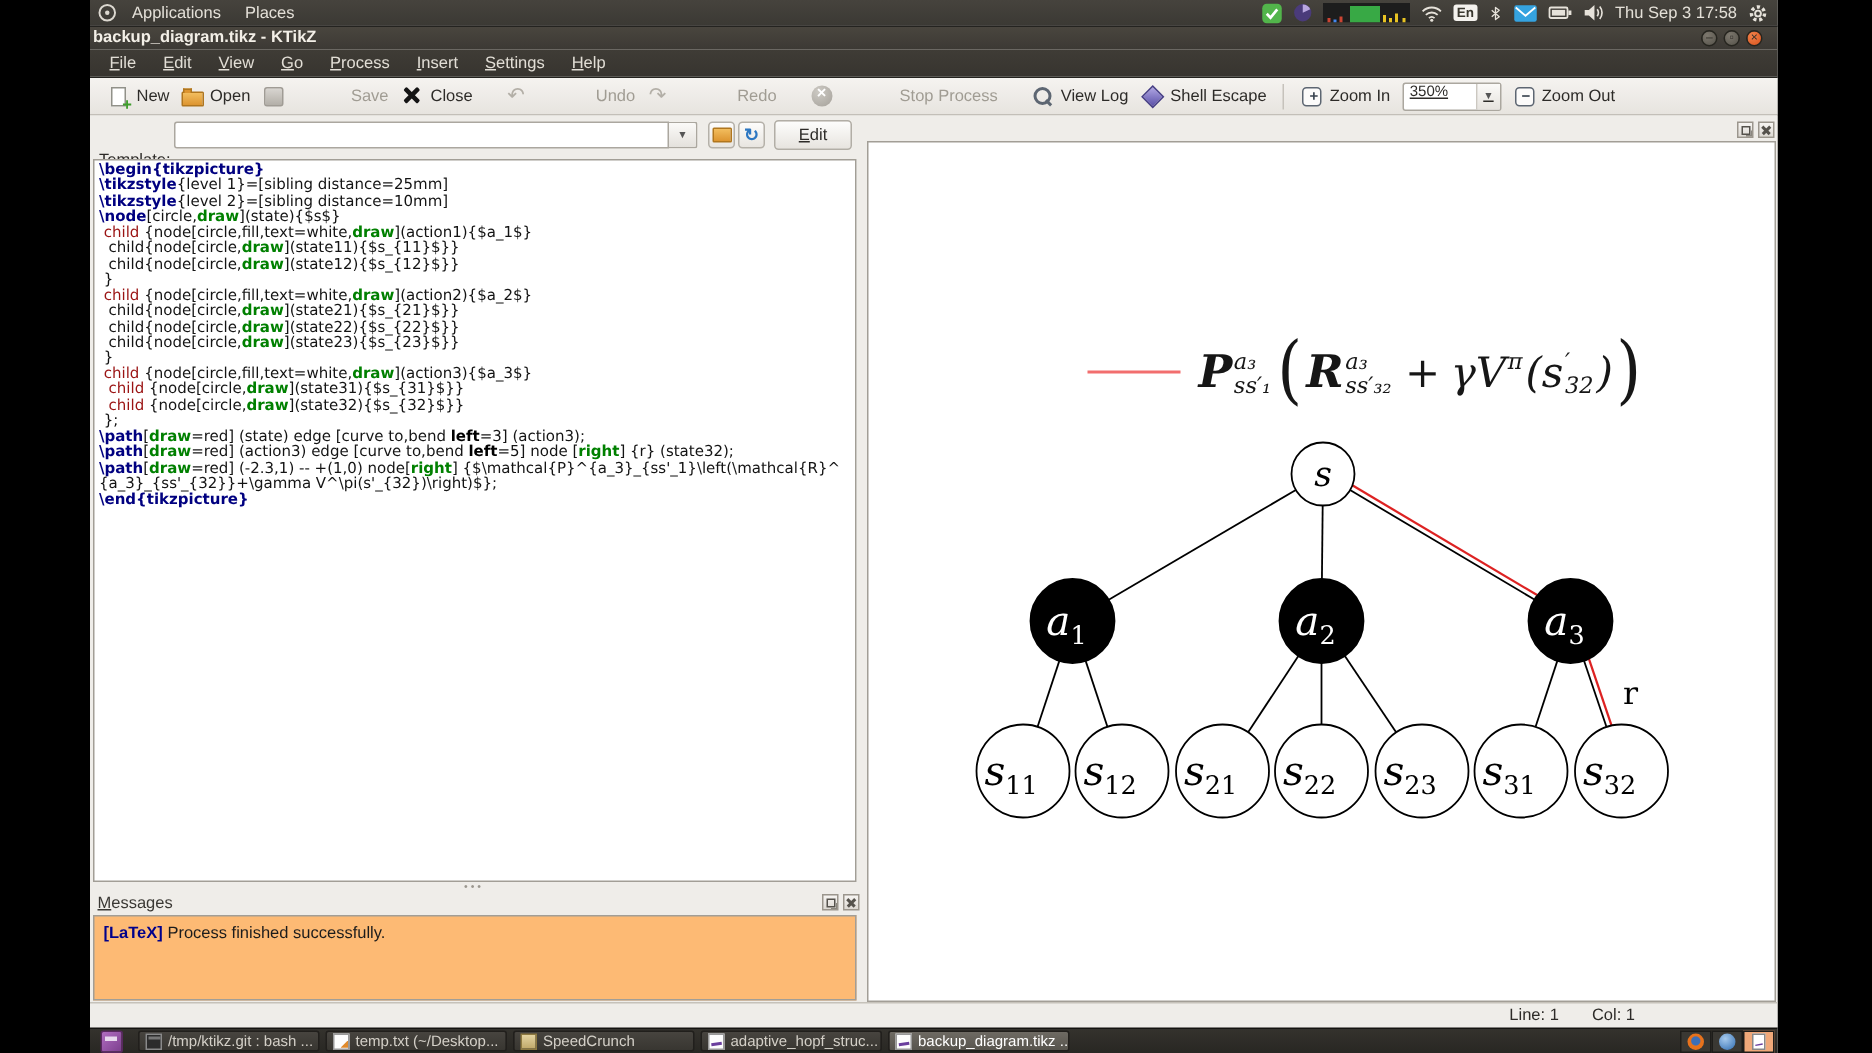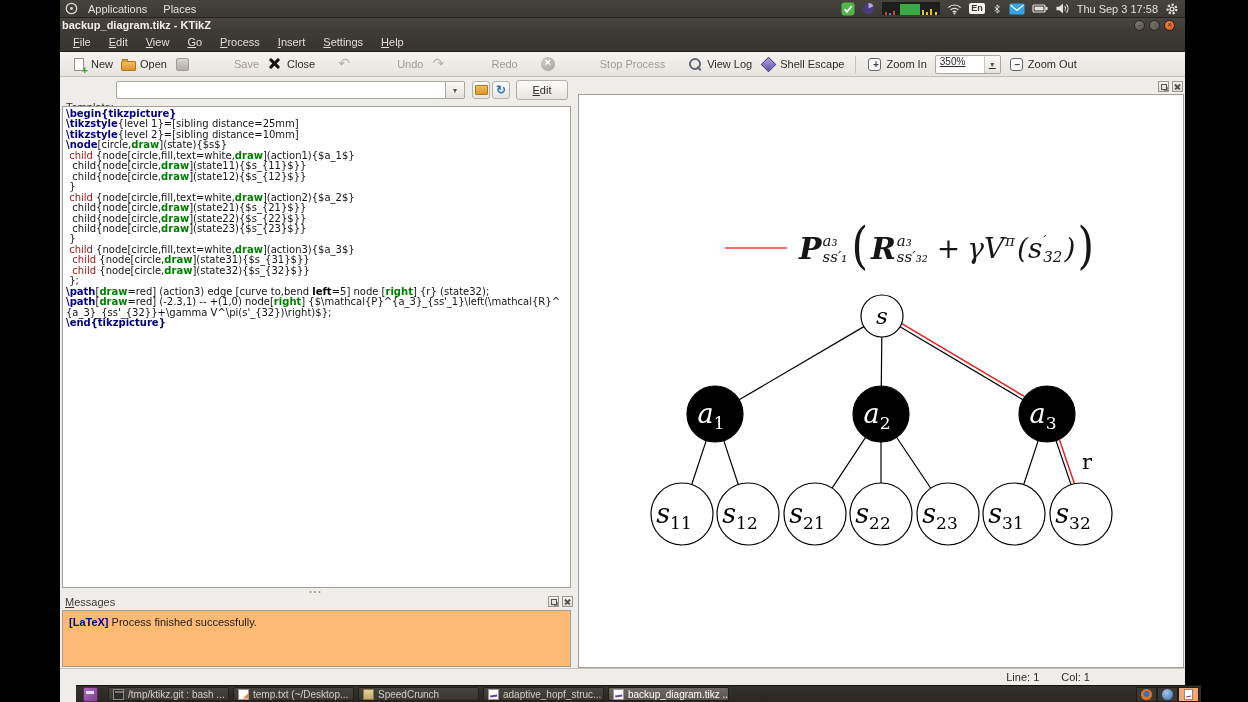--- a/index.html
+++ b/index.html
@@ -114,21 +114,21 @@
   .f-sup,.f-sub{display:block;min-height:15px;}
   .f-big{font-style:normal;font-size:50px;font-weight:300;line-height:1;transform:scaleX(.85);padding:0 1px;margin-top:-4px;}
   .f-op{font-style:normal;padding:0 7px;}
   #diagram-svg{position:absolute;left:0;top:0;}
 
   
   .statusbar{position:absolute;left:0;top:668px;width:100%;height:17px;background:#efede9;border-top:1px solid #c6c2ba;
     display:flex;align-items:center;justify-content:flex-end;gap:22px;padding-right:95px;box-sizing:border-box;font-size:11px;color:#2d2b28;}
 
   
-  .taskbar{position:absolute;left:16px;top:685px;width:100%;height:17px;background:linear-gradient(#34322d,#282723);
+  .taskbar{position:absolute;left:0;top:685px;width:100%;height:17px;background:linear-gradient(#34322d,#282723);
     border-top:1px solid #141310;display:flex;align-items:center;box-sizing:border-box;}
   .tb-launcher{width:13px;height:13px;margin:0 10px 0 7px;border-radius:2px;background:linear-gradient(135deg,#b06cc0,#7c3f8e);
     border:1px solid #58285f;position:relative;flex:none;}
   .tb-launcher::before{content:"";position:absolute;left:2px;top:3px;width:8px;height:3px;background:#e8d8ee;}
   .task-btn{width:121px;height:14px;margin-right:4px;border-radius:2px;background:linear-gradient(#47443f,#383631);
     border:1px solid #211f1c;color:#d3cfc7;font-size:10px;display:flex;align-items:center;gap:4px;padding:0 4px;box-sizing:border-box;
     white-space:nowrap;overflow:hidden;flex:none;}
   .task-btn.active{background:linear-gradient(#6e6a63,#57544d);color:#fff;}
   .tki{width:11px;height:11px;flex:none;box-sizing:border-box;position:relative;}
   .tki-terminal{background:#2c2c2c;border:1px solid #8a8a8a;}
@@ -341,20 +341,21 @@
         <div class="code-line"><span> }</span></div>
         <div class="code-line"><span> </span><span class="kw">child</span><span> {node[circle,fill,text=white,</span><span class="opt">draw</span><span>](action2){$a_2$}</span></div>
         <div class="code-line"><span>  child{node[circle,</span><span class="opt">draw</span><span>](state21){$s_{21}$}}</span></div>
         <div class="code-line"><span>  child{node[circle,</span><span class="opt">draw</span><span>](state22){$s_{22}$}}</span></div>
         <div class="code-line"><span>  child{node[circle,</span><span class="opt">draw</span><span>](state23){$s_{23}$}}</span></div>
         <div class="code-line"><span> }</span></div>
         <div class="code-line"><span> </span><span class="kw">child</span><span> {node[circle,fill,text=white,</span><span class="opt">draw</span><span>](action3){$a_3$}</span></div>
         <div class="code-line"><span>  </span><span class="kw">child</span><span> {node[circle,</span><span class="opt">draw</span><span>](state31){$s_{31}$}}</span></div>
         <div class="code-line"><span>  </span><span class="kw">child</span><span> {node[circle,</span><span class="opt">draw</span><span>](state32){$s_{32}$}}</span></div>
         <div class="code-line"><span> };</span></div>
+        <div class="code-line"><span class="cmd">\path</span><span>[</span><span class="opt">draw</span><span>=red] (state) edge [curve to,bend </span><span class="bld">left</span><span>=3] (action3);</span></div>
         <div class="code-line"><span class="cmd">\path</span><span>[</span><span class="opt">draw</span><span>=red] (action3) edge [curve to,bend </span><span class="bld">left</span><span>=5] node [</span><span class="opt">right</span><span>] {r} (state32);</span></div>
         <div class="code-line"><span class="cmd">\path</span><span>[</span><span class="opt">draw</span><span>=red] (-2.3,1) -- +(1,0) node[</span><span class="opt">right</span><span>] {$\mathcal{P}^{a_3}_{ss'_1}\left(\mathcal{R}^{a_3}_{ss'_{32}}+\gamma V^\pi(s'_{32})\right)$};</span></div>
         <div class="code-line"><span class="cmd">\end{tikzpicture}</span></div>
       </div>
 
     <div class="splitter-dots">•••</div>
 
     <span class="messages-label mn"><u>M</u>essages</span>
     <span class="dock-btns msg">
       <span class="dock-btn dock-float"></span>

